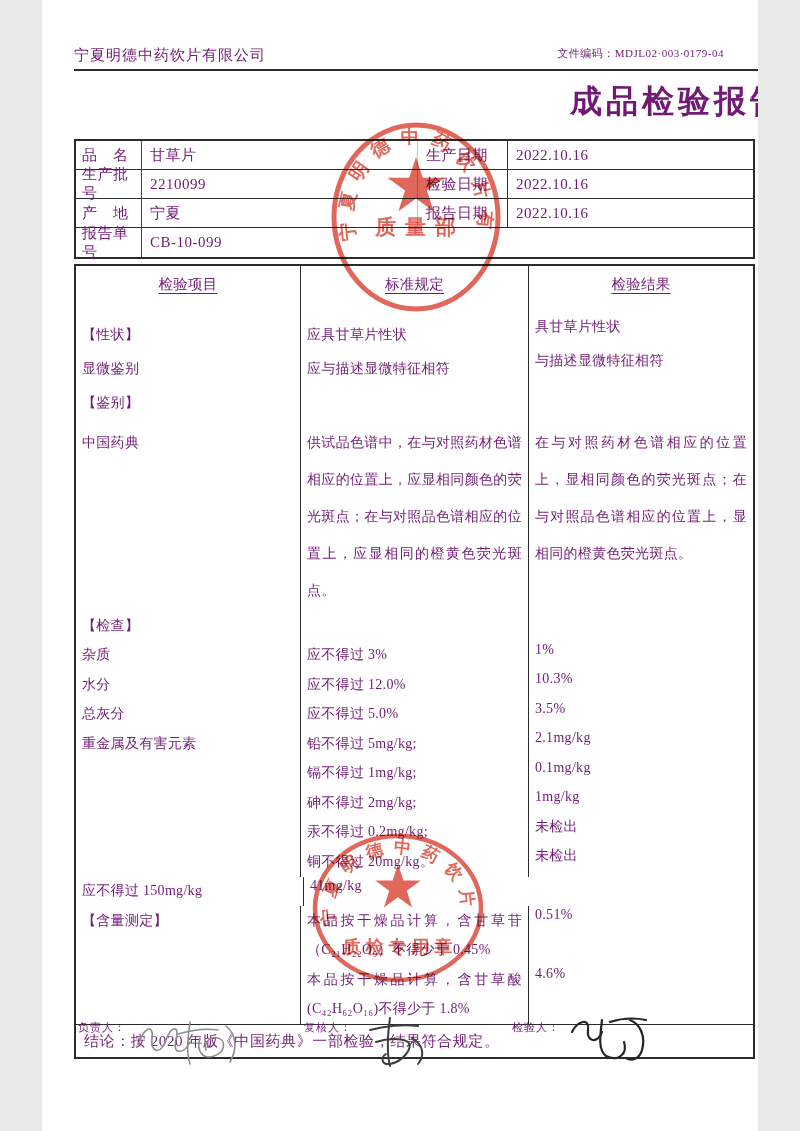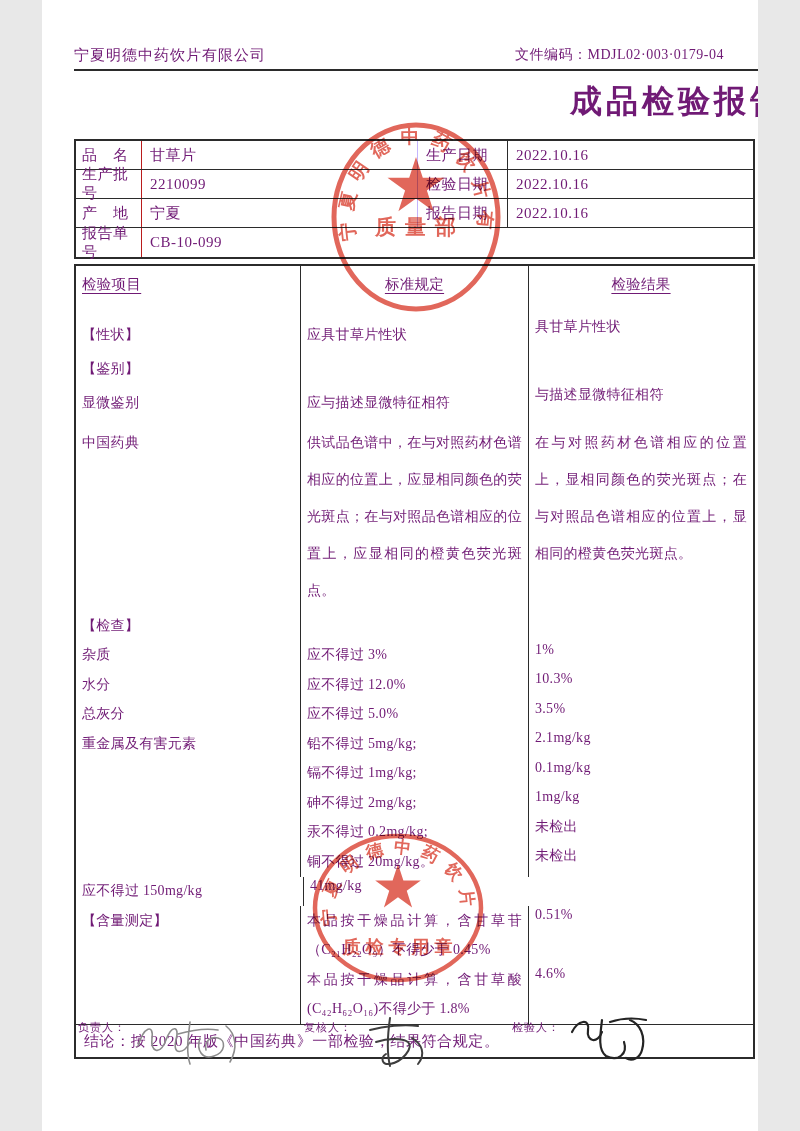--- a/index.html
+++ b/index.html
@@ -8,21 +8,21 @@
     position: relative;
     width: 716px; height: 1131px;
     margin: 0 auto;
     background: #ffffff;
     font-family: "Liberation Serif", "DejaVu Serif", serif;
     color: #701a75;
     overflow: hidden;
   }
   
   .hdr-company { position:absolute; left:32px; top:46px; font-size:15px; letter-spacing:1px; }
-  .hdr-code    { position:absolute; right:34px; top:46px; font-size:14px; letter-spacing:.5px; }
+  .hdr-code    { position:absolute; right:34px; top:46px; font-size:11px; letter-spacing:.5px; }
   .hdr-rule    { position:absolute; left:32px; top:69px; width:734px; height:2px; background:#2b2b2b; }
   .doc-title   { position:absolute; left:0; top:80px; width:780px; text-align:right;
                  font-size:32px; font-weight:700; letter-spacing:4px; }
   
   .info-table { position:absolute; left:32px; top:139px; width:681px;
                 border:2px solid #2b2b2b; background:transparent; }
   .irow { display:flex; height:29px; border-bottom:1px solid #2b2b2b; align-items:stretch; }
   .irow:last-child { border-bottom:none; }
   .icell { display:flex; align-items:center; padding:0 8px; font-size:15px; letter-spacing:.5px; }
   .il  { width:66px;  border-right:1px solid #b91c1c; padding:0 4px 0 6px; }
@@ -34,21 +34,21 @@
   .main-table { position:absolute; left:32px; top:264px; width:681px; border:2px solid #2b2b2b; }
   .mrow { display:flex; align-items:center; }
   .c1 { width:225px; border-right:1px solid #2b2b2b; padding:0 6px; align-self:stretch; display:flex; align-items:center; }
   .c2 { width:228px; border-right:1px solid #2b2b2b; padding:0 6px; align-self:stretch; display:flex; align-items:center; }
   .c3 { width:224px; padding:0 6px; align-self:stretch; display:flex; align-items:flex-start; }
   .mrow span { font-size:14px; letter-spacing:.3px; line-height:1.3; width:100%; }
   .mhead { height:52px; }
   .mhead .c1, .mhead .c2, .mhead .c3 { align-items:flex-start; padding-top:9px; }
   .mhead span { font-size:14.5px; text-decoration:underline; text-underline-offset:4px; }
   .mhead .c2 span, .mhead .c3 span { text-align:center; }
-  .mhead .c1 span { text-align:left; }
+  .mhead .c1 span { text-align:center; }
   .lg { height:34px; }
   .md { height:29.5px; }
   .para .c1, .para .c2, .para .c3 { align-items:flex-start; padding-top:4px; padding-bottom:2px; }
   .para span { line-height:37px; text-align:justify; }
   .sp .c2 span { text-align:justify; text-align-last:justify; }
   .concl-row { border-top:1.5px solid #2b2b2b; height:33px; display:flex; align-items:center; padding:0 8px; }
   .concl-row span { font-size:15px; letter-spacing:.6px; }
   
   .sig { position:absolute; display:flex; align-items:flex-start; }
   .sig-label { font-size:11px; letter-spacing:1px; padding-top:8px;font-family:Liberation Serif, serif; }
@@ -116,38 +116,38 @@
         </div>
       <div class="c2">
           <span>应具甘草片性状</span>
         </div>
       <div class="c3">
           <span>具甘草片性状</span>
         </div>
     </div>
     <div class="mrow lg">
       <div class="c1">
+          <span>显微鉴别</span>
+        </div>
+      <div class="c2">
+          <span>应与描述显微特征相符</span>
+        </div>
+      <div class="c3">
+          <span>与描述显微特征相符</span>
+        </div>
+    </div>
+    <div class="mrow lg">
+      <div class="c1">
           <span>【鉴别】</span>
         </div>
       <div class="c2">
           <span></span>
         </div>
       <div class="c3">
           <span></span>
-        </div>
-    </div>
-    <div class="mrow lg">
-      <div class="c1">
-          <span>显微鉴别</span>
-        </div>
-      <div class="c2">
-          <span>应与描述显微特征相符</span>
-        </div>
-      <div class="c3">
-          <span>与描述显微特征相符</span>
         </div>
     </div>
     <div class="mrow para">
       <div class="c1">
           <span>中国药典</span>
         </div>
       <div class="c2">
           <span>供试品色谱中，在与对照药材色谱相应的位置上，应显相同颜色的荧光斑点；在与对照品色谱相应的位置上，应显相同的橙黄色荧光斑点。</span>
         </div>
       <div class="c3">

